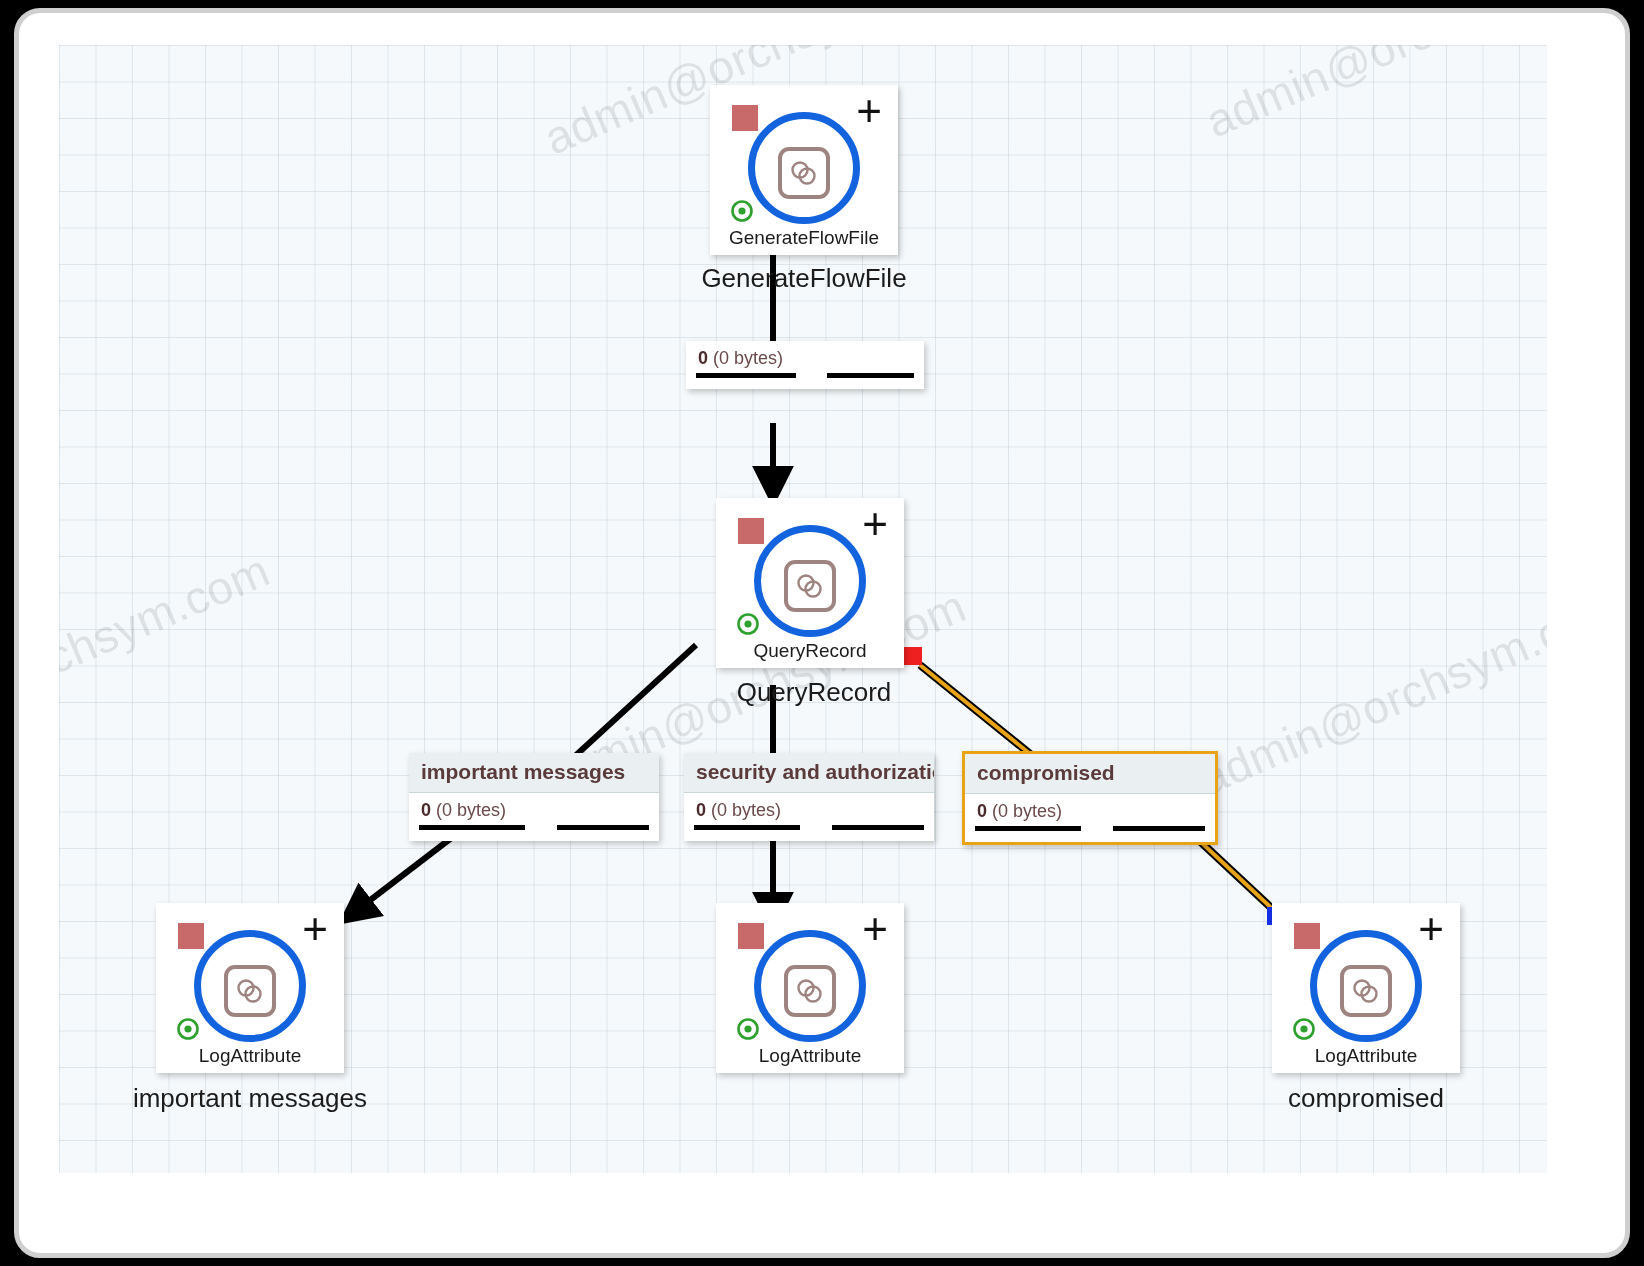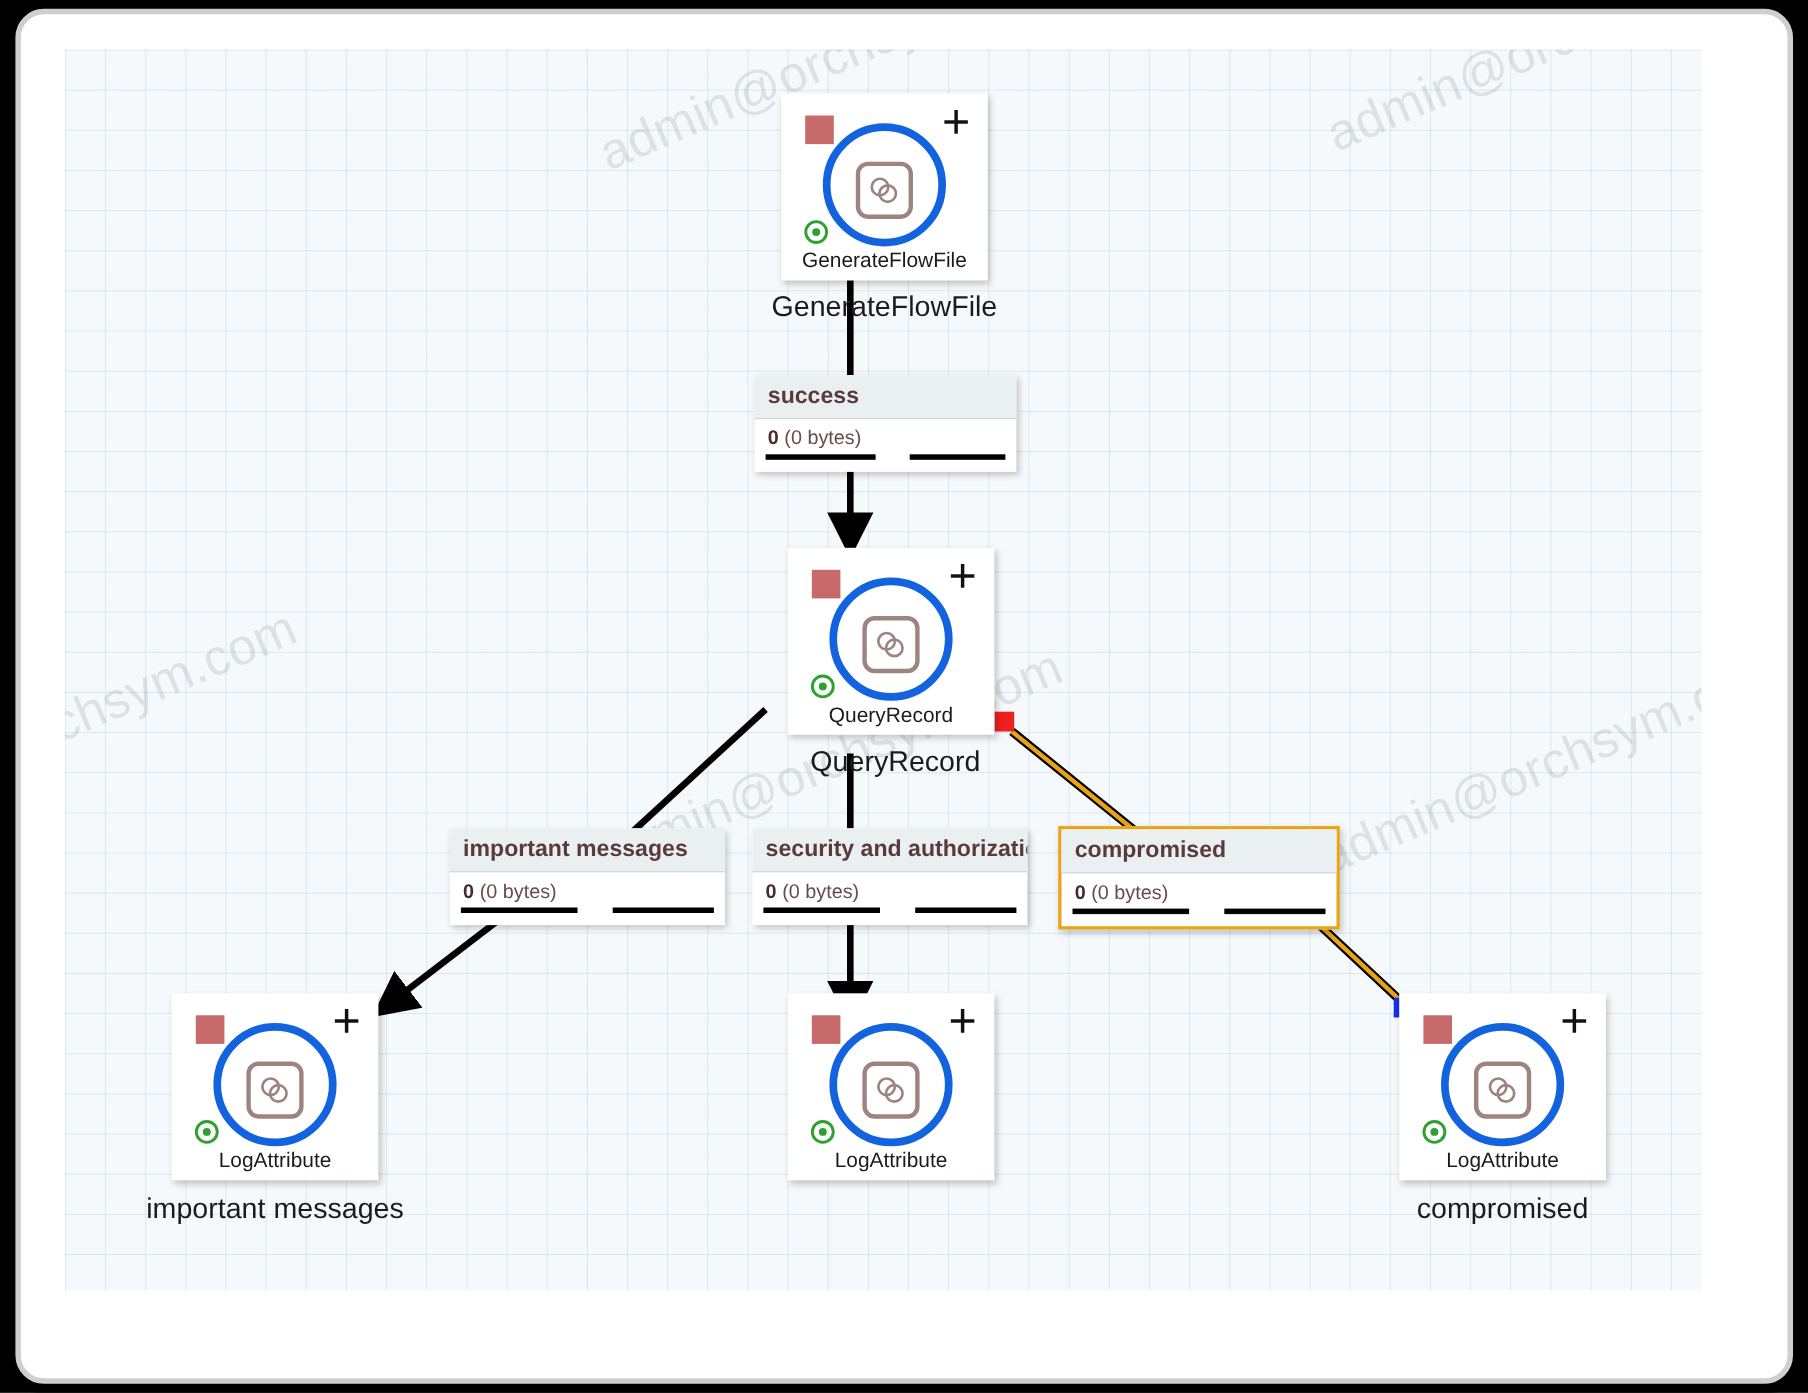--- a/index.html
+++ b/index.html
@@ -147,21 +147,20 @@
           <svg width="24" height="24" viewBox="0 0 24 24">
             <circle cx="12" cy="12" r="9.5" fill="#fff" stroke="#2ea02e" stroke-width="2.6"></circle>
             <circle cx="12" cy="12" r="3.6" fill="#2ea02e"></circle>
           </svg>
         </div>
         <div class="pname">GenerateFlowFile</div>
       </div>
       <div class="caption" style="left:601px;top:218px;width:288px;">GenerateFlowFile</div>
 
       <div class="conn" style="left:627px;top:296px;width:238px;">
-        <div class="chead">success</div>
         <div class="cbody">
           <b>0</b>
           <span>(0 bytes)</span>
         </div>
         <div class="bars">
             <i class="b1"></i>
             <i class="b2"></i>
           </div>
       </div>
 

